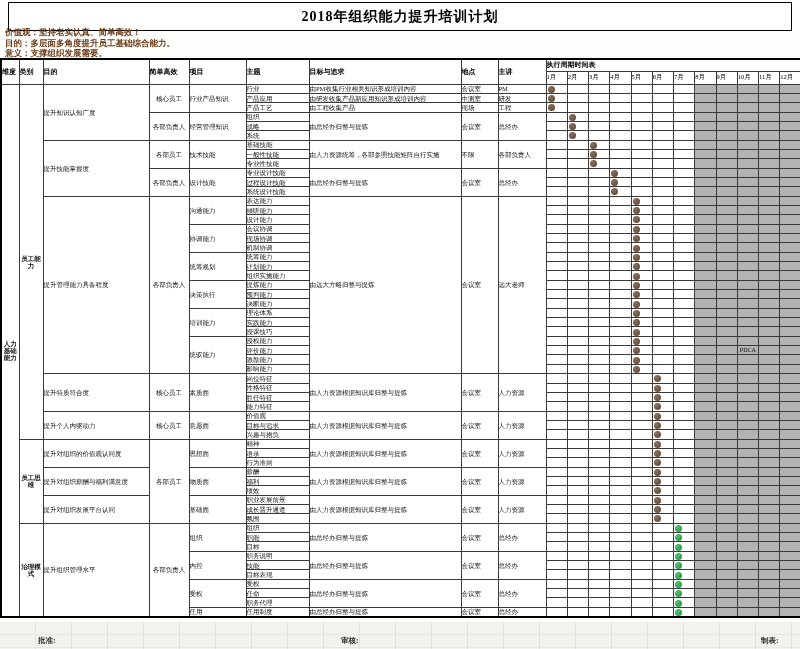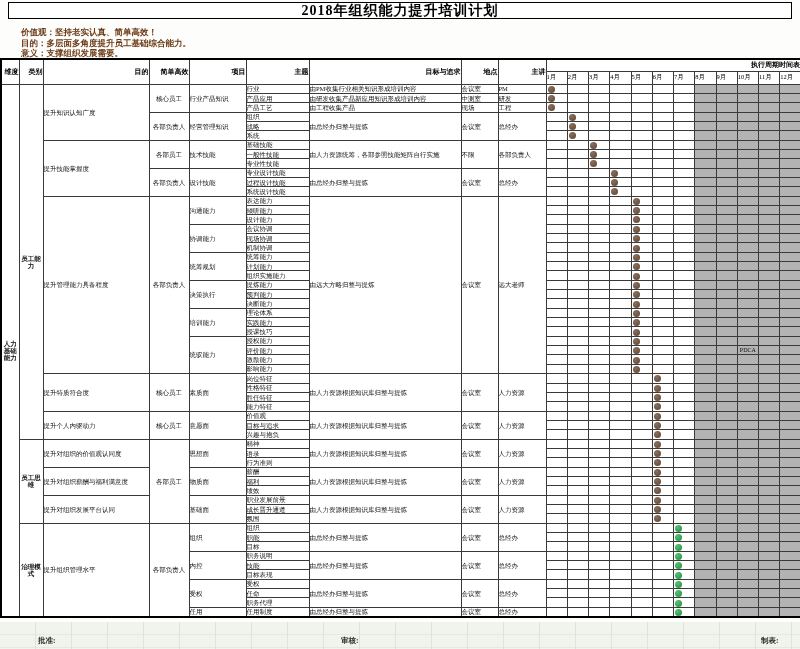--- a/index.html
+++ b/index.html
@@ -2,38 +2,38 @@
 <html><head>
 <meta charset="utf-8">
 <style>
   * { box-sizing: border-box; }
   html, body { margin: 0; padding: 0; }
   .page {
     position: relative; width: 800px; height: 649px; overflow: hidden;
     background: #fdfdfb; font-family: "Liberation Serif", "DejaVu Serif", serif;
   }
   .title-box {
-    position: absolute; left: 8px; top: 2px; width: 784px; height: 17px;
+    position: absolute; left: 8px; top: 2px; width: 784px; height: 29px;
     border: 1px solid #000; background: #fff;
     display: flex; align-items: center; justify-content: center;
     font-size: 14px; font-weight: bold; letter-spacing: 1px; color: #000;
   }
   .annotations {
     position: absolute; left: 5px; top: 27px;
-    font-size: 8.5px; font-weight: bold; line-height: 10.5px; color: #6b3a16; margin-left: 16px;
+    font-size: 8.5px; font-weight: bold; line-height: 10.5px; color: #6b3a16;
   }
   #plan-table {
     position: absolute; left: 0; top: 58px; width: 800px;
     border-collapse: collapse; table-layout: fixed; background: #fff;
     border: 2px solid #000; z-index: 2;
   }
   #plan-table th, #plan-table td {
     border: 1px solid #3a3a3a; padding: 0; overflow: hidden;
   }
-  tr.hrow th { height: 12px; font-size: 7px; font-weight: bold; text-align: right; background: #fff; font-family: Liberation Mono, monospace; }
+  tr.hrow th { height: 12px; font-size: 7px; font-weight: bold; text-align: left; background: #fff; font-family: Liberation Mono, monospace; }
   th.timeline-h { font-size: 7.5px; }
   tr.hrow2 th.month-h { height: 13px; font-size: 6.5px; font-weight: normal; text-align: left; padding-left: 1px; }
   #plan-table tbody tr { height: 9.35px; }
   #plan-table tbody td { font-size: 6.5px; line-height: 7px; color: #111; }
   td.vert { text-align: center; word-break: break-all; line-height: 8px; font-size: 7px; font-weight: bold; padding: 0 2px; }
   td.cell-purpose { text-align: left; padding: 0 3px; }
   td.cell-audience { text-align: center; }
   td.cell-project { text-align: left; padding-left: 2px; }
   td.cell-theme { text-align: left; padding-left: 2px; white-space: nowrap; }
   td.cell-plan { text-align: left; padding: 0 5px; }

